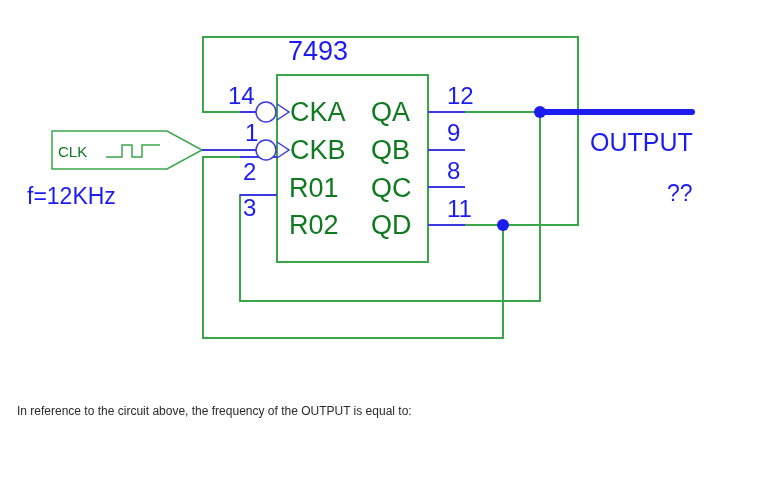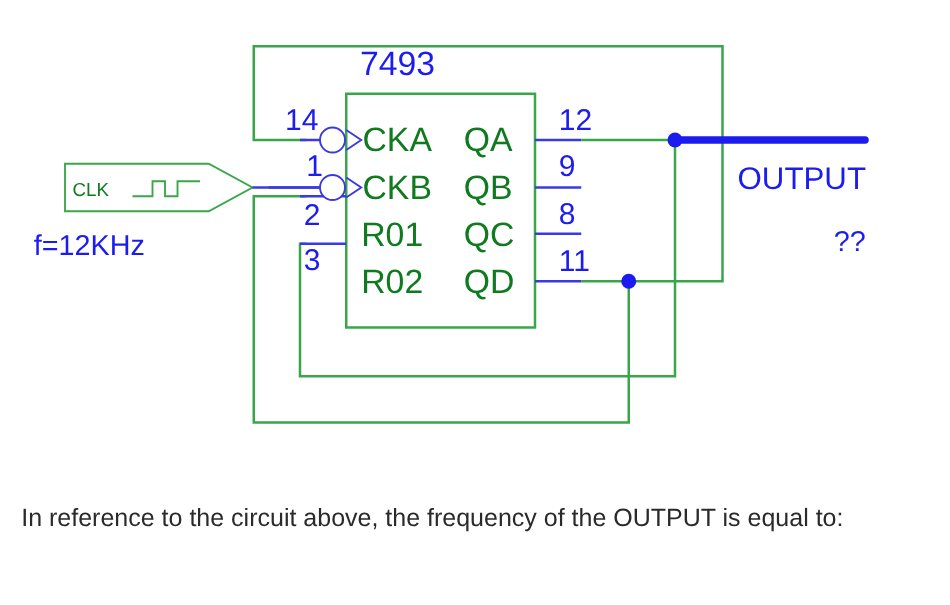--- a/index.html
+++ b/index.html
@@ -4,21 +4,21 @@
   <style>
     html, body { margin: 0; padding: 0; background: #ffffff; }
     body { width: 760px; height: 484px; position: relative; overflow: hidden; }
     svg { position: absolute; left: 0; top: 0; }
     .wire { stroke: #3aa64a; stroke-width: 2; fill: none; }
     .pin { stroke: #3a3ae0; stroke-width: 2; fill: none; }
     .lbl-blue { fill: #1c1cf0; font-family: "Liberation Sans", sans-serif; }
     .lbl-green { fill: #0f7a1f; font-family: "Liberation Sans", sans-serif; }
     .question {
       position: absolute; left: 17px; top: 404px;
-      font-family: "Liberation Sans", sans-serif; font-size: 20px; color: #2a2a2a;
+      font-family: "Liberation Sans", sans-serif; font-size: 12px; color: #2a2a2a;
     }
   </style>
 </head>
 <body>
 
 <svg width="760" height="484" viewBox="0 0 760 484">
 
   <polyline class="wire" points="503,225 578,225 578,37 203,37 203,112 245,112"></polyline>
 
   <polyline class="wire" points="503,225 503,338 203,338 203,157 245,157"></polyline>

